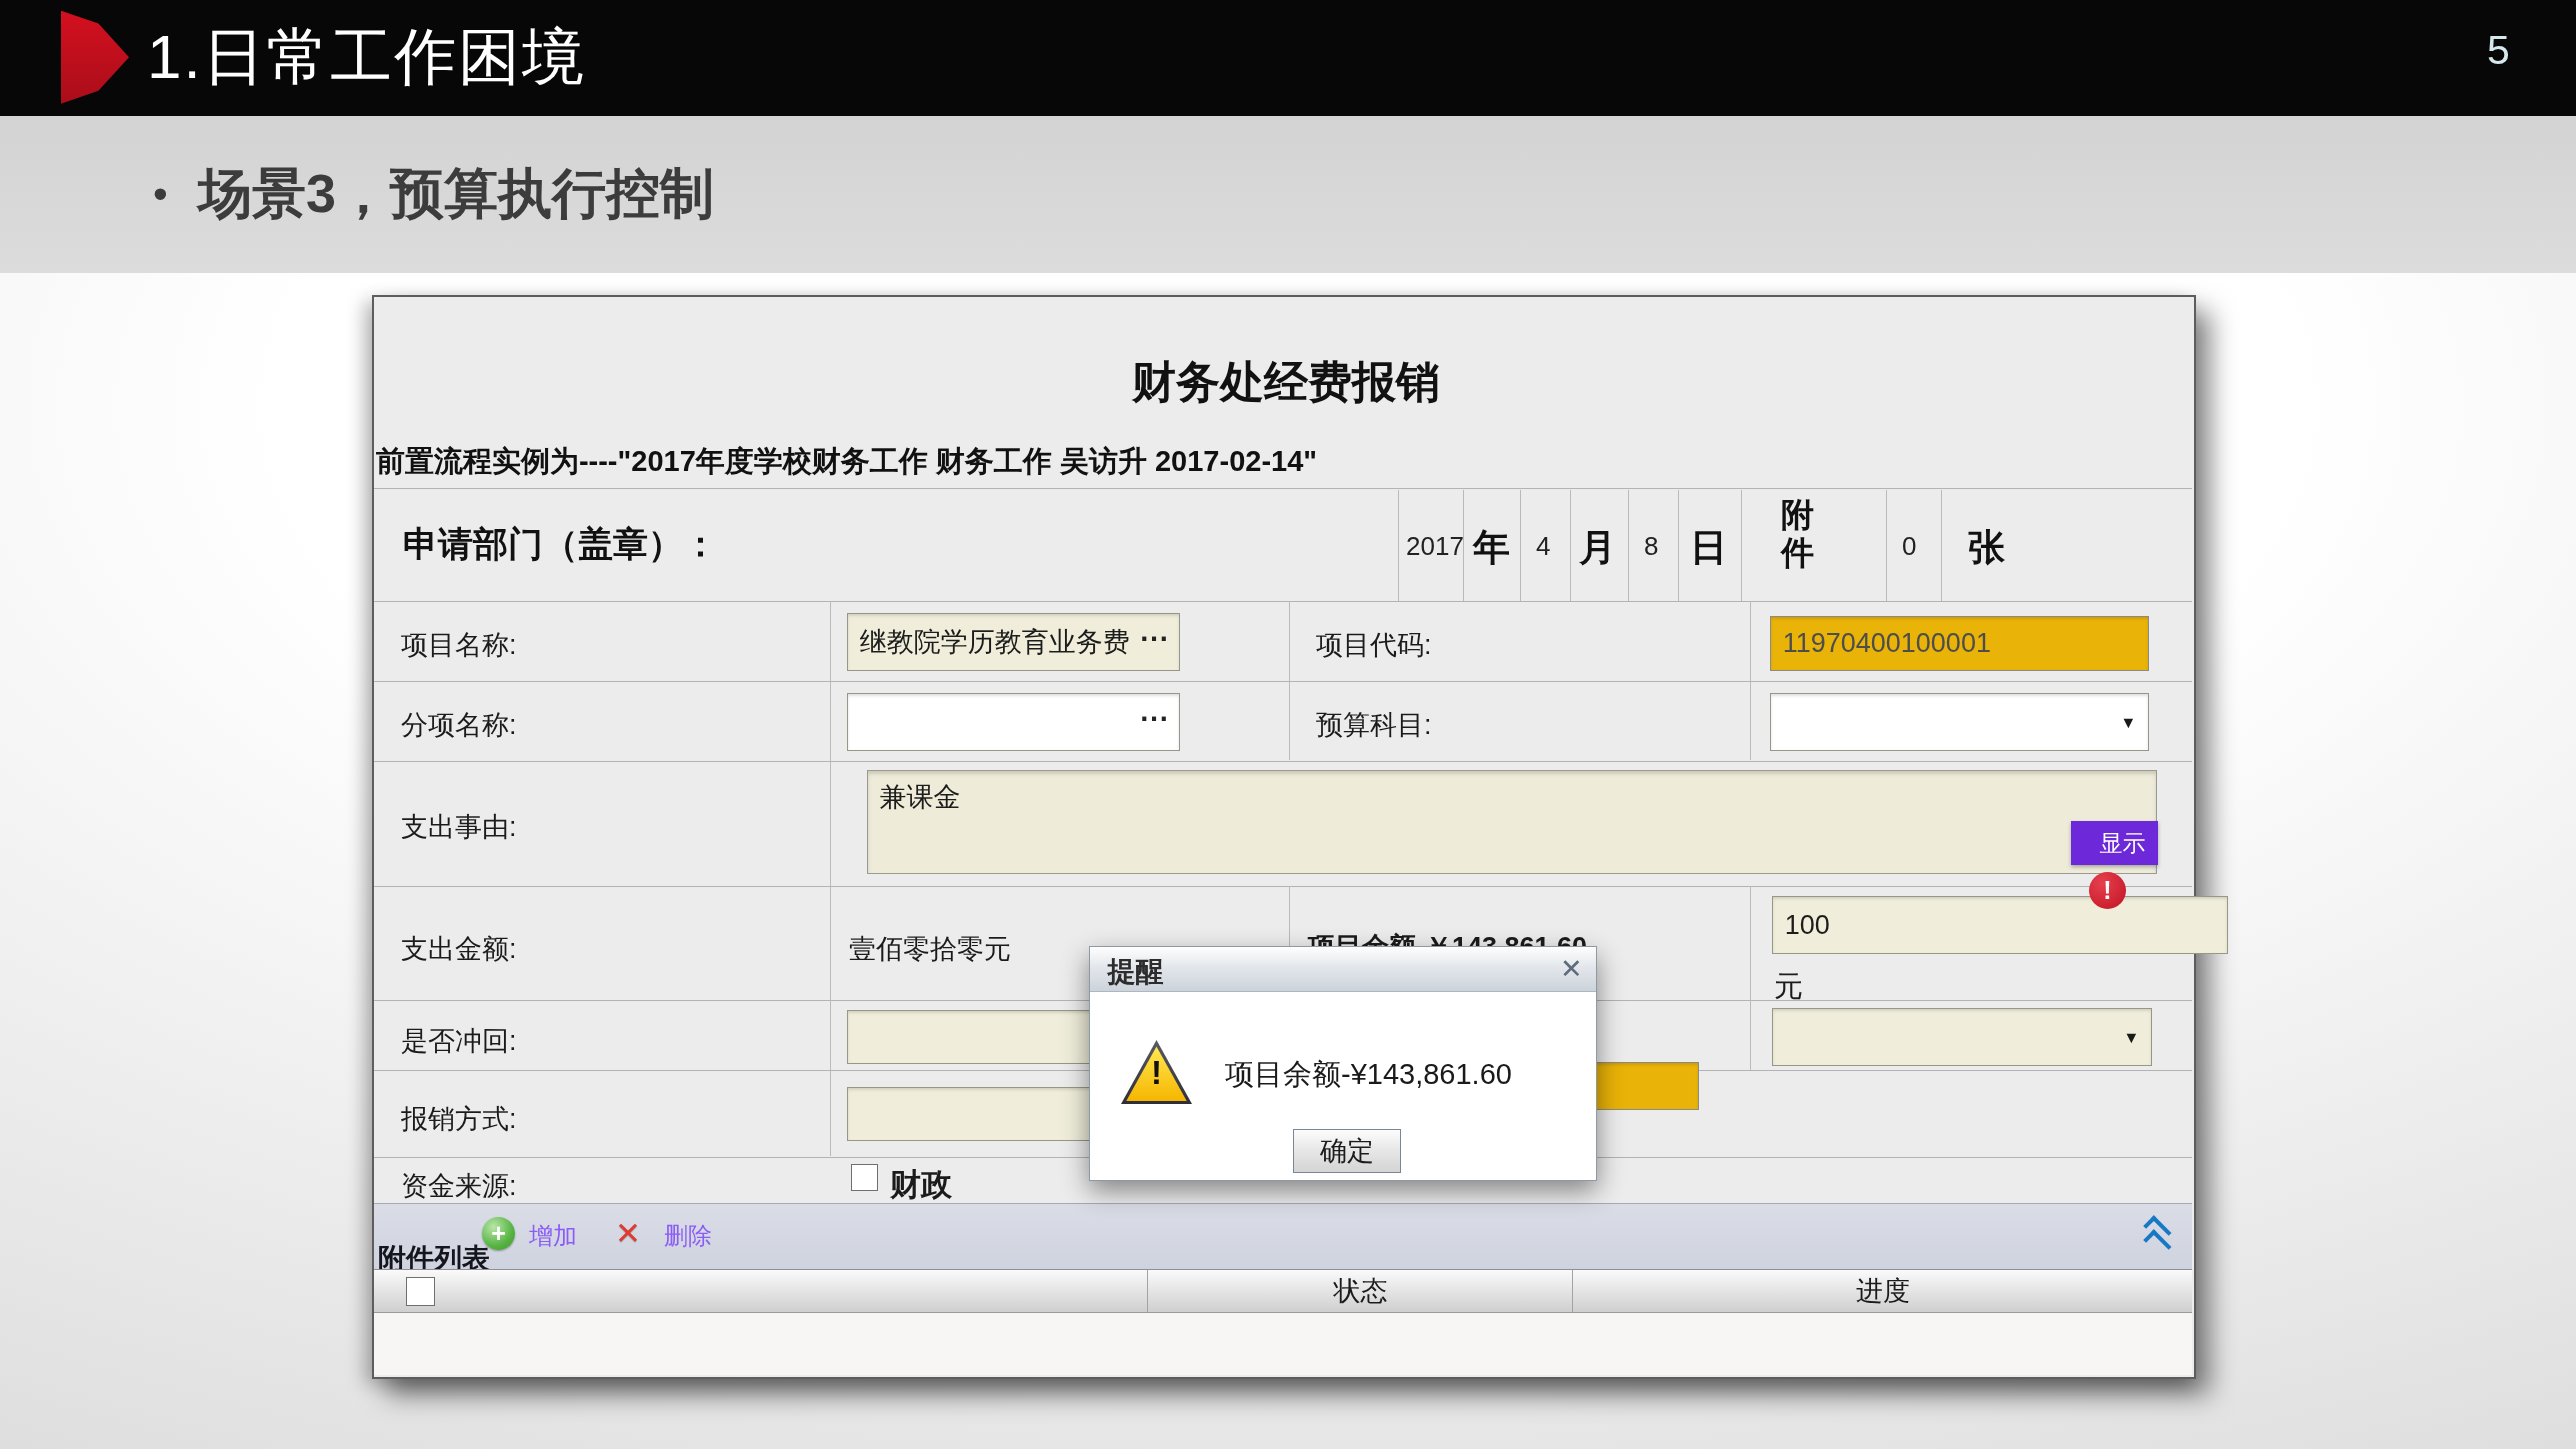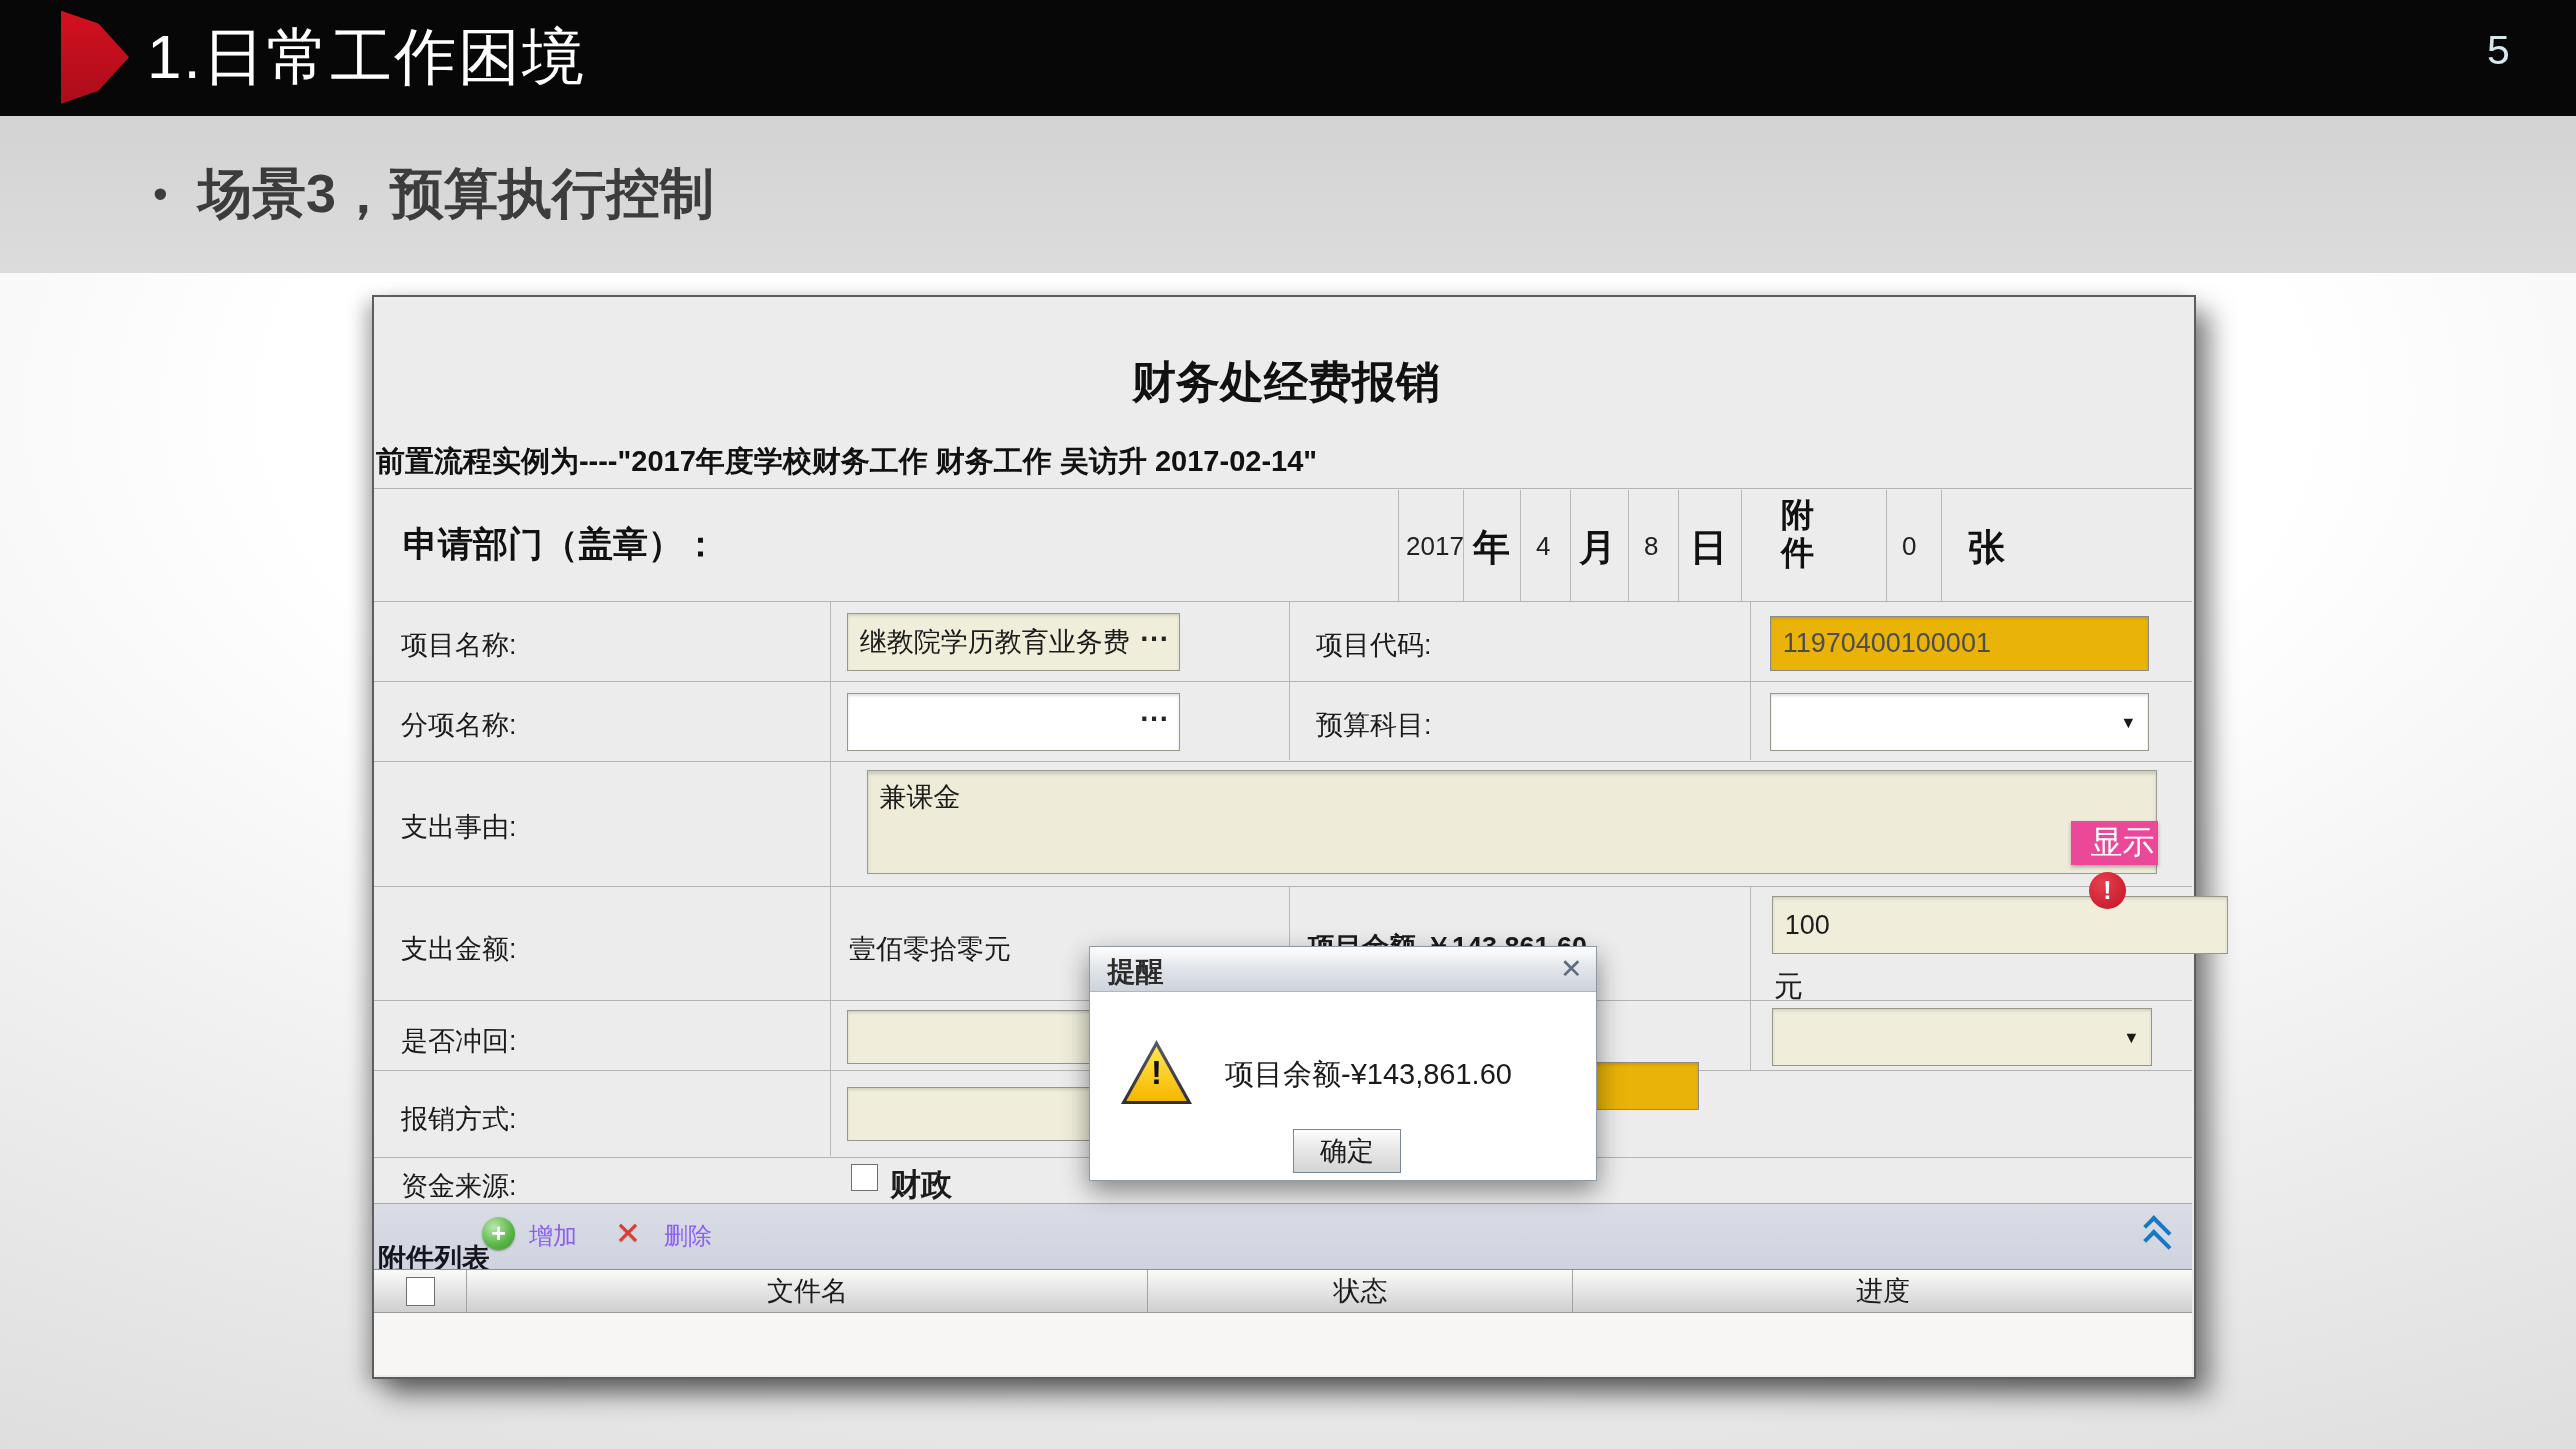--- a/index.html
+++ b/index.html
@@ -38,21 +38,21 @@
   .field .txt{position:absolute;left:9.7px;top:0;bottom:0;display:flex;align-items:center;
               font-size:27px;color:#1c1c1c;border:0;background:transparent;width:88%;outline:none;
               font-family:"Liberation Sans","DejaVu Sans",sans-serif;}
   .dots{position:absolute;right:9.7px;top:50%;transform:translateY(-58%);font-size:29px;font-weight:bold;color:#222;cursor:pointer;}
   .darr{position:absolute;right:11.6px;top:50%;transform:translateY(-50%);font-size:16.4px;color:#1a1a1a;cursor:pointer;}
 
   .textarea{background:#eeecd9;border:1.9px solid #9a9a8e;box-shadow:inset 0 2.9px 3.9px rgba(0,0,0,.15);
             font-size:27px;color:#1c1c1c;padding:7.7px 11.6px;resize:none;outline:none;
             font-family:"Liberation Sans","DejaVu Sans",sans-serif;}
 
-  .show-btn{background:#ec4899;color:#fff;font-size:32px;display:flex;align-items:center;justify-content:center;
+  .show-btn{background:#6d28d9;color:#fff;font-size:23px;display:flex;align-items:center;justify-content:center;
             cursor:pointer;box-shadow:0 1.9px 3.9px rgba(0,0,0,.3);z-index:30;padding-left:16px;}
   .err-circle{background:radial-gradient(circle at 35% 30%, #e5404e, #c21223);border-radius:50%;color:#fff;
               font-size:25px;font-weight:bold;display:flex;align-items:center;justify-content:center;z-index:31;}
 
   .chk{background:#fff;border:1.9px solid #6f6f6f;}
 
   
   .toolbar{background:linear-gradient(180deg,#dadde6,#cfd3df);border-top:1.9px solid #a5a9b5;}
   .tb-lbl{font-size:28px;font-weight:bold;color:#15151d;margin-top:20px;}
   .tb-item{font-size:24px;color:#8b5cf6;cursor:pointer;}
@@ -191,21 +191,20 @@
     <div class="abs tb-item" style="left:290px;top:923px">删除</div>
     <div class="abs" style="left:1771px;top:925px">
       <div class="chev"></div>
         <div class="chev" style="margin-top:-1px"></div>
     </div>
 
     <div class="abs thead" style="left:0;top:972px;width:1818px;height:44px">
       <div class="th-cell" style="left:0;width:92px;border-left:0">
         <div class="chk" style="width:27px;height:27px"></div>
       </div>
-      <div class="th-cell" style="left:92px;width:681px">文件名</div>
       <div class="th-cell" style="left:1198px;width:620px">进度</div>
       <div class="th-cell" style="left:773px;width:425px">状态</div>
     </div>
     <div class="abs tbody-empty" style="left:0;top:1016px;width:1818px;height:62px"></div>
 
     <div class="abs dialog">
       <div class="dlg-title">
         <span class="dlg-title-text">提醒</span>
         <span class="dlg-close">✕</span>
       </div>

